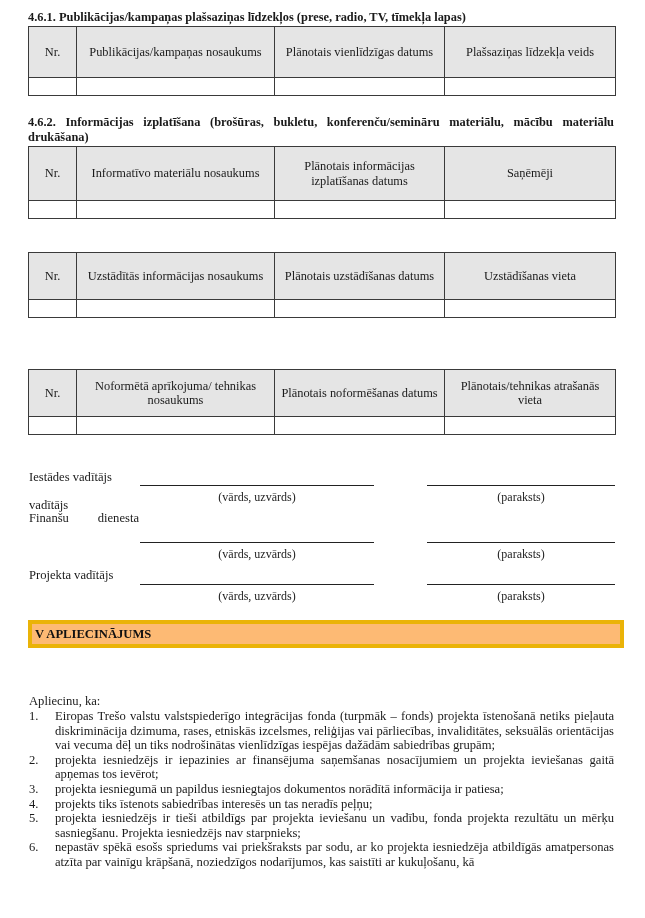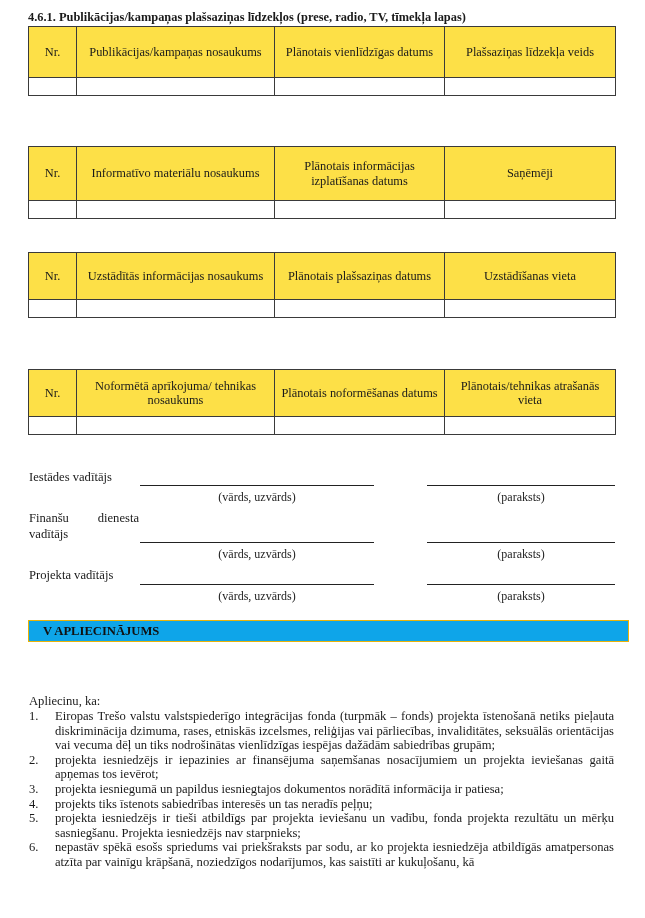--- a/index.html
+++ b/index.html
@@ -14,32 +14,32 @@
       text-align: justify; text-align-last: left;
     }
     table.grid {
       position: absolute; left: 28px; width: 587px;
       border-collapse: collapse; table-layout: fixed;
     }
     table.grid td {
       border: 1px solid #3a3a3a; font-size: 12.4px; line-height: 14.5px;
       text-align: center; vertical-align: middle; padding: 0 4px;
     }
-    table.grid tr.head td { background: #fde047; }
+    table.grid tr.head td { background: #e5e5e5; }
     table.grid tr.empty td { height: 17px; background: #fff; }
     col.c1 { width: 48px; } col.c2 { width: 198px; } col.c3 { width: 170px; } col.c4 { width: 171px; }
 
     .sig-label { position: absolute; left: 29px; font-size: 12.6px; line-height: 15px; }
     .sig-line { position: absolute; height: 0; border-top: 1.5px solid #222; }
     .sig-hint { position: absolute; font-size: 12px; text-align: center; color: #222; }
 
     .banner {
       position: absolute; left: 28px; top: 620px; width: 585px; height: 20px;
-      background: #0ea5e9; border: 1px solid #eab308; box-sizing: content-box;
-      font-weight: bold; font-size: 12.6px; line-height: 20px; padding-left: 14px; color: #111;
+      background: #fdba74; border: 4px solid #eab308; box-sizing: content-box;
+      font-weight: bold; font-size: 12.6px; line-height: 20px; padding-left: 3px; color: #111;
     }
     .sub-title { position: absolute; left: 29px; top: 660px; font-weight: bold; font-size: 12.6px; }
     .intro { position: absolute; left: 29px; top: 694px; font-size: 12.6px; }
     ol.items {
       position: absolute; left: 29px; top: 709px; width: 585px; margin: 0; padding: 0; list-style: none;
     }
     ol.items li {
       position: relative; padding-left: 26px; font-size: 12.6px; line-height: 14.6px;
       text-align: justify; margin: 0;
     }
@@ -67,20 +67,21 @@
     </tr>
     <tr class="empty">
       <td></td>
       <td></td>
       <td></td>
       <td></td>
     </tr>
   </tbody>
     </table>
 
+  <div class="sec-title" style="top:115px;">4.6.2. Informācijas izplatīšana (brošūras, bukletu, konferenču/semināru materiālu, mācību materiālu drukāšana)</div>
   <table class="grid" style="top:146px;">
     <colgroup>
         <col class="c1">
         <col class="c2">
         <col class="c3">
         <col class="c4">
       </colgroup>
     <tbody>
         <tr class="head" style="height:54px;">
       <td>Nr.</td>
@@ -101,21 +102,21 @@
     <colgroup>
         <col class="c1">
         <col class="c2">
         <col class="c3">
         <col class="c4">
       </colgroup>
     <tbody>
         <tr class="head" style="height:47px;">
       <td>Nr.</td>
       <td>Uzstādītās informācijas nosaukums</td>
-      <td>Plānotais plašsaziņas datums</td>
+      <td>Plānotais uzstādīšanas datums</td>
       <td>Uzstādīšanas vieta</td>
     </tr>
     <tr class="empty">
       <td></td>
       <td></td>
       <td></td>
       <td></td>
     </tr>
   </tbody>
     </table>
@@ -145,21 +146,21 @@
 
   <div class="sig-label" style="top:470px;">Iestādes vadītājs</div>
   <div class="sig-line" style="left:140px; top:485px; width:234px;"></div>
   <div class="sig-line" style="left:427px; top:485px; width:188px;"></div>
   <div class="sig-hint" style="left:140px; top:490px; width:234px;">(vārds, uzvārds)</div>
   <div class="sig-hint" style="left:427px; top:490px; width:188px;">(paraksts)</div>
 
   <div class="sig-label" style="top:511px; width:110px; text-align:justify; text-align-last:left;">
     <span style="display:block; text-align:justify; text-align-last:justify;">Finanšu dienesta</span>
   </div>
-  <div class="sig-label" style="top:527px;">vadītājs</div>
+  <div class="sig-label" style="top:498px;">vadītājs</div>
   <div class="sig-line" style="left:140px; top:542px; width:234px;"></div>
   <div class="sig-line" style="left:427px; top:542px; width:188px;"></div>
   <div class="sig-hint" style="left:140px; top:547px; width:234px;">(vārds, uzvārds)</div>
   <div class="sig-hint" style="left:427px; top:547px; width:188px;">(paraksts)</div>
 
   <div class="sig-label" style="top:568px;">Projekta vadītājs</div>
   <div class="sig-line" style="left:140px; top:584px; width:234px;"></div>
   <div class="sig-line" style="left:427px; top:584px; width:188px;"></div>
   <div class="sig-hint" style="left:140px; top:589px; width:234px;">(vārds, uzvārds)</div>
   <div class="sig-hint" style="left:427px; top:589px; width:188px;">(paraksts)</div>

